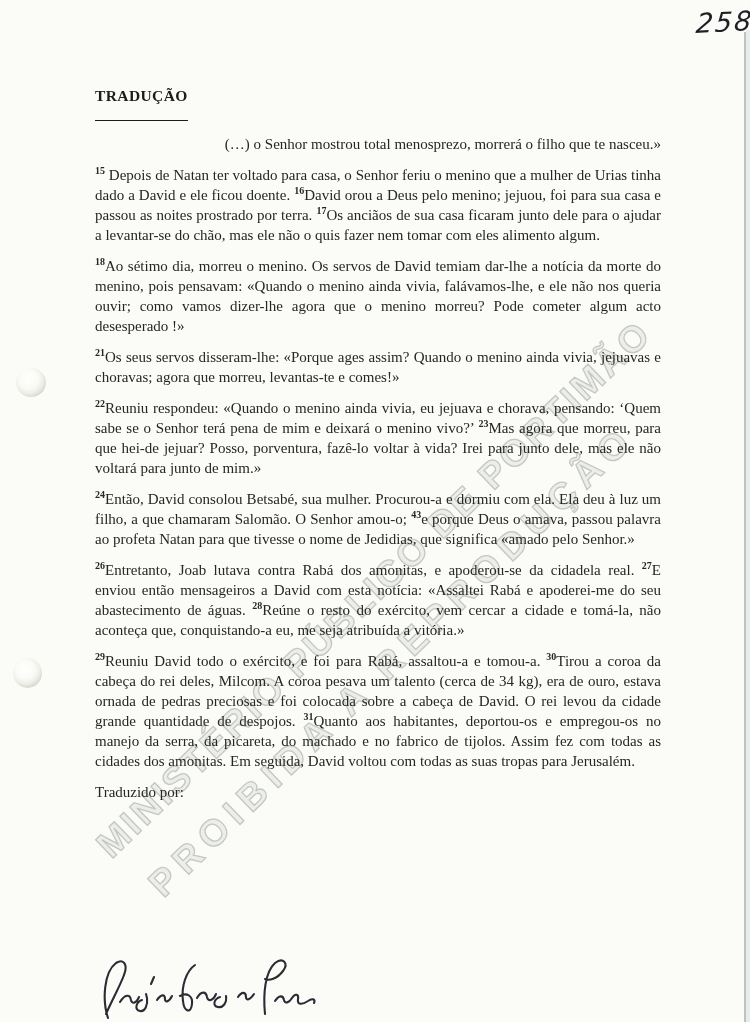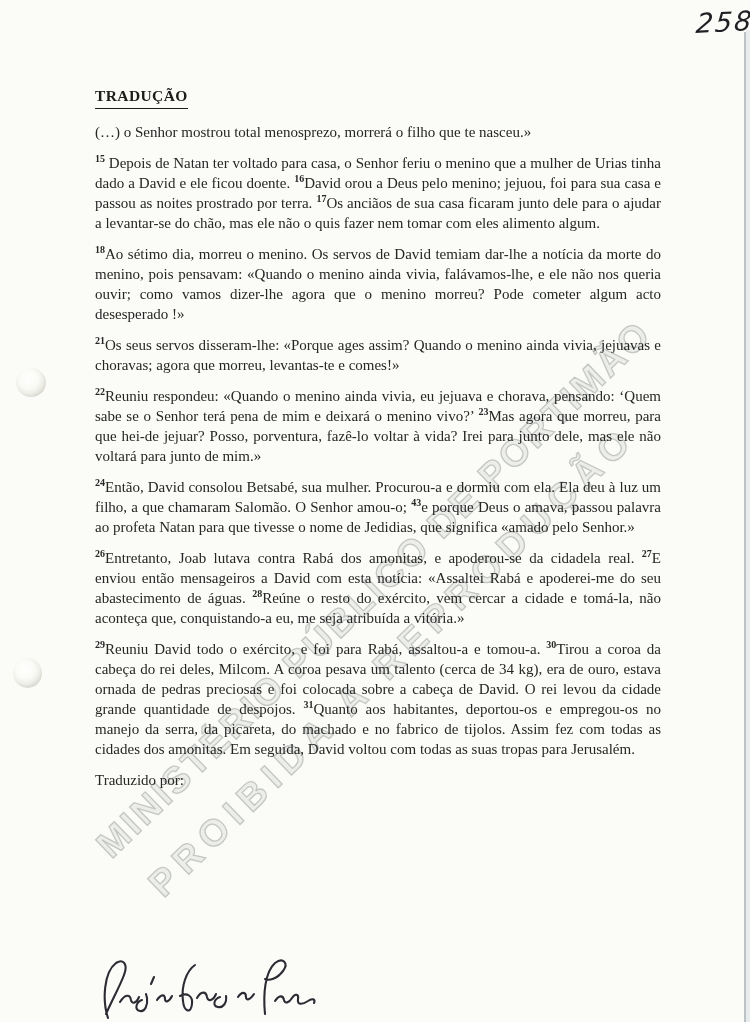--- a/index.html
+++ b/index.html
@@ -39,29 +39,29 @@
     white-space:nowrap; pointer-events:none;
   }
   .wm-line1 { font-size:37px; letter-spacing:3px; }
   .wm-line2 { font-size:37px; letter-spacing:8px; margin-top:22px; }
 
   
   .content { position:absolute; left:95px; top:86px; width:566px; z-index:2; color:#262626; }
 
   .title {
     display:inline-block; font-weight:bold; font-size:15.5px; line-height:20px;
-    color:#1c1c1c; border-bottom:1.6px solid #1c1c1c; padding-bottom:2px;
+    color:#1c1c1c; border-bottom:1.6px solid #1c1c1c; padding-bottom:14px;
     letter-spacing:0.4px; margin:0 0 13px 0;
   }
 
   p.para {
     margin:0 0 11px 0; font-size:15px; line-height:20px;
     text-align:justify; color:#262626;
   }
-  p.quote-line { text-align:left;font-family:Liberation Serif, serif; }
+  p.quote-line { text-align:right;font-family:Liberation Serif, serif; }
   p.para:last-of-type { margin-bottom:0; }
 
   sup.verse {
     font-size:10px; line-height:0; vertical-align:super; color:#262626;font-weight:bold;
   }
 
   .footer-label { margin:4px 0 0 0; font-size:15px; line-height:20px; color:#262626; }
 
   .signature { position:absolute; left:95px; top:956px; z-index:2; }
 </style>

